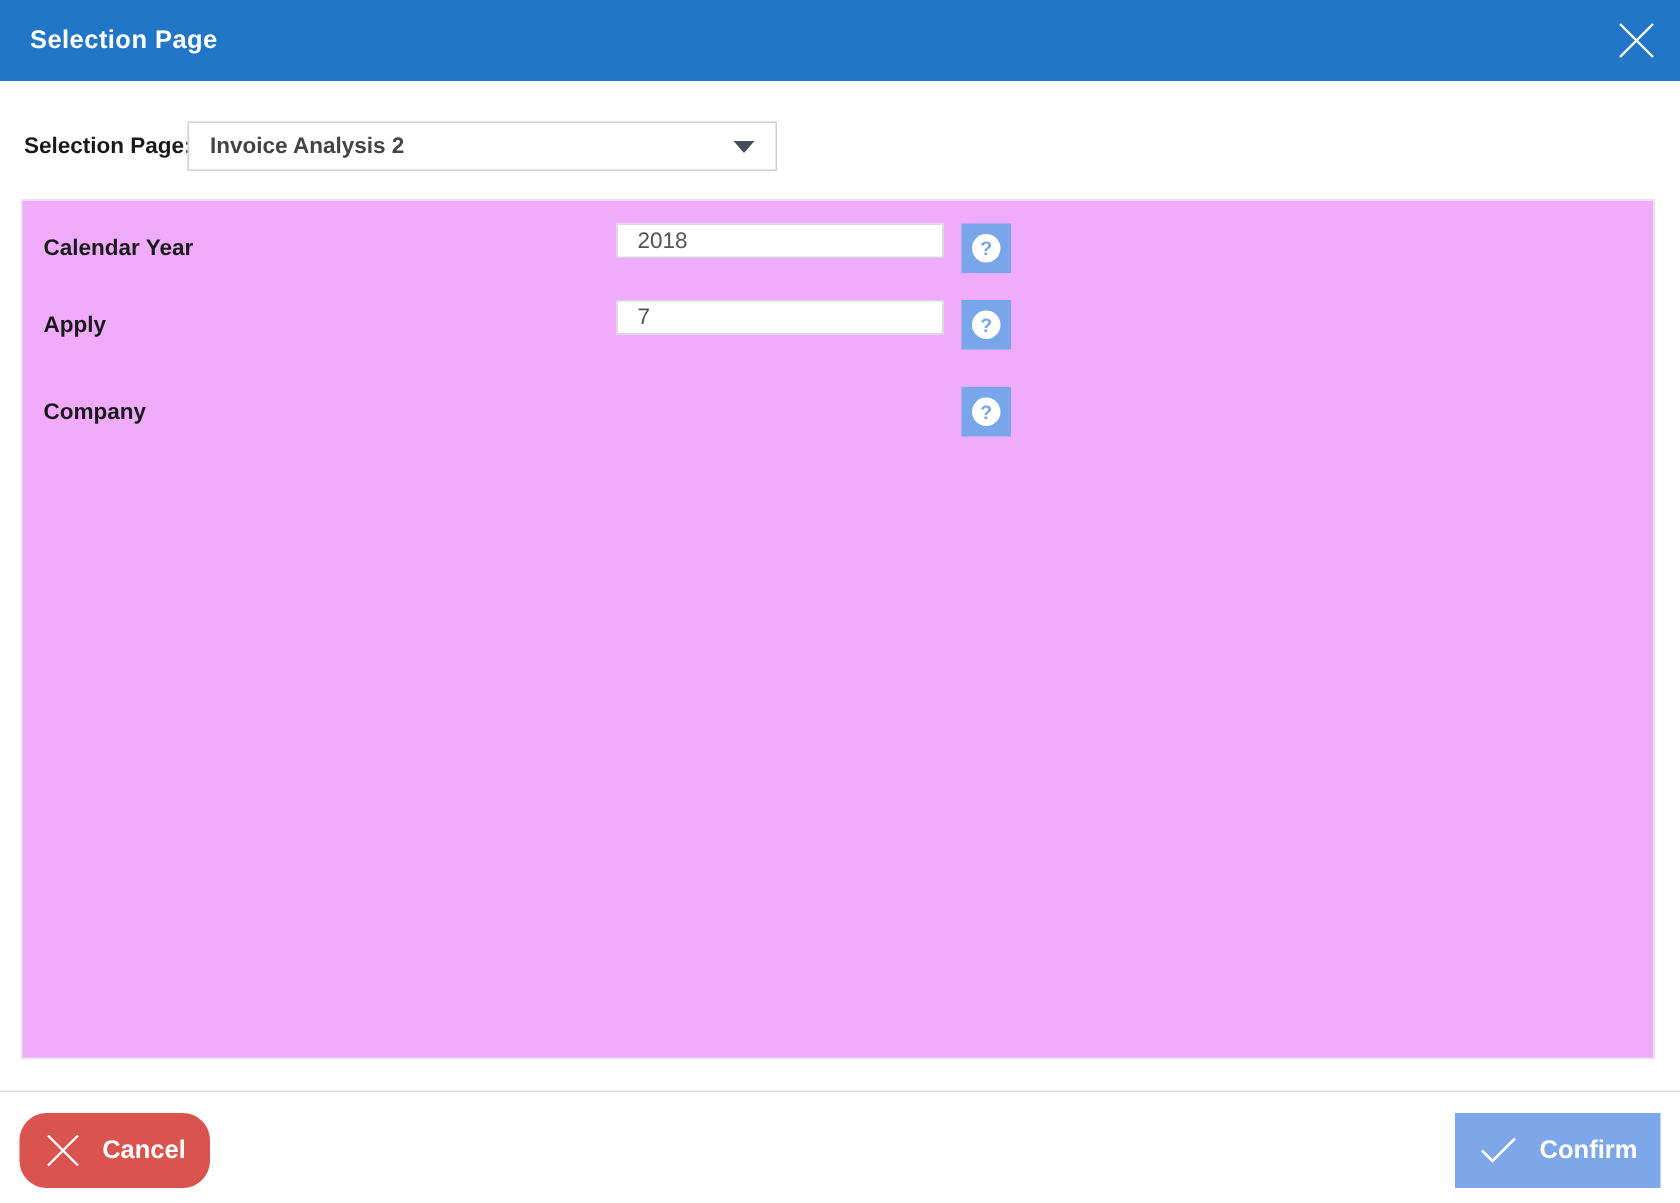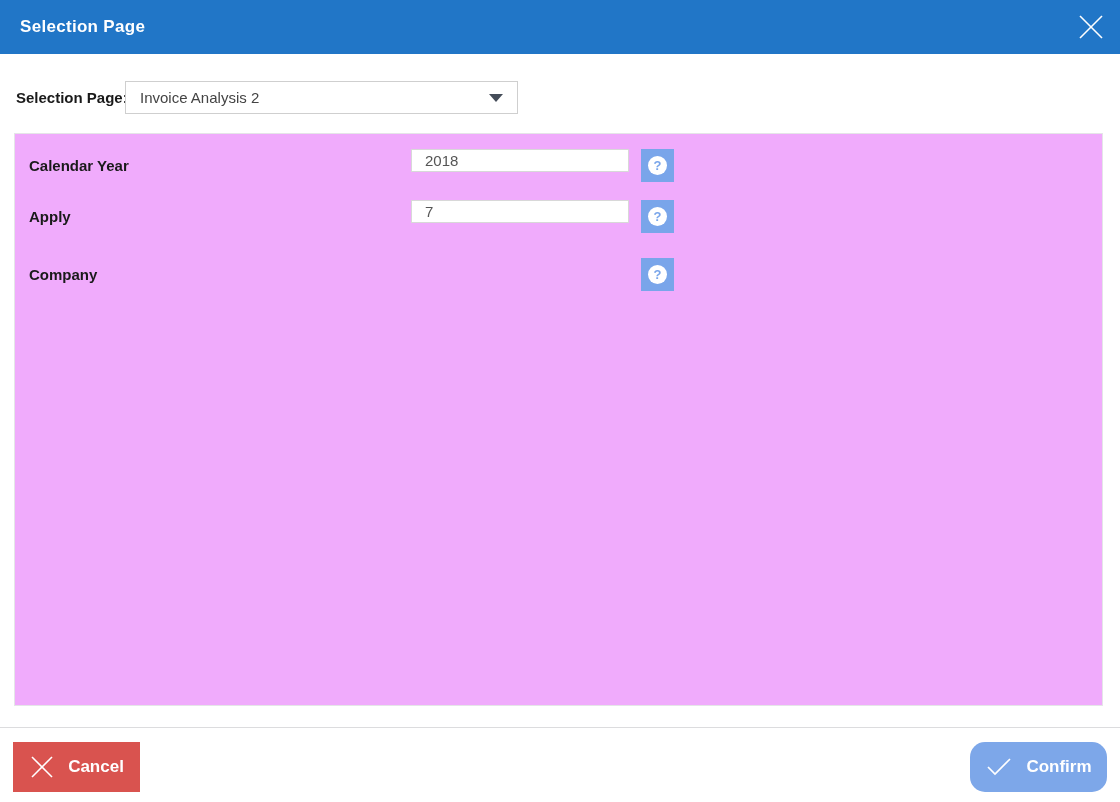--- a/index.html
+++ b/index.html
@@ -13,21 +13,21 @@
   .header-title { margin-left:20px; color:#ffffff; font-size:17px; font-weight:600;
                   letter-spacing:0.3px; }
   .close-btn { position:absolute; right:13px; top:11px; width:32px; height:32px;
                display:flex; align-items:center; justify-content:center; cursor:pointer; }
 
   
   .selector-label { position:absolute; left:16px; top:89px; font-size:15px;
                     font-weight:bold; color:#1a1a1a; }
   .dropdown { position:absolute; left:125px; top:81px; width:393px; height:33px;
               border:1px solid #cfcfcf; background:#ffffff; display:flex;
-              align-items:center; padding:0 14px; cursor:pointer; }
+              align-items:center; padding:0 14px; cursor:pointer;font-weight:bold; }
   .dropdown-value { font-size:15px; color:#444444; }
   .caret { margin-left:auto; width:0; height:0; border-left:7px solid transparent;
            border-right:7px solid transparent; border-top:8px solid #454d59; }
 
   
   .panel { position:absolute; left:14px; top:133px; width:1089px; height:573px;
            border:1px solid #e5e5e8; background:#f0abfc; }
   .field-row { position:absolute; left:0; width:100%; height:33px; }
   .field-row.r0 { top:15px; } .field-row.r1 { top:66px; } .field-row.r2 { top:124px; }
   .field-label { position:absolute; left:14px; top:0; line-height:33px; font-size:15px;
@@ -42,23 +42,23 @@
   .help-circle { width:19px; height:19px; border-radius:50%; background:#ffffff;
                  color:#79A5EA; font-size:13px; font-weight:bold; line-height:19px;
                  text-align:center; }
 
   
   .footer-divider { position:absolute; left:0; top:727px; width:1120px; height:1px;
                     background:#dcdcde; }
   .btn { position:absolute; top:742px; height:50px; display:flex; align-items:center;
          justify-content:center; gap:13px; font-size:17px; font-weight:bold;
          border:none; cursor:pointer; }
-  .btn-cancel { left:13px; width:127px; background:#D9534F; color:#ffffff; }
+  .btn-cancel { left:13px; width:127px; background:#D9534F; color:#ffffff;border-radius:18px; }
   .btn-apply { left:838px; width:112px; background:#F7F7F7; color:#AFC9F2; }
-  .btn-confirm { left:970px; width:137px; background:#7DA7E9; color:#ffffff;border-radius:15px; }
+  .btn-confirm { left:970px; width:137px; background:#7DA7E9; color:#ffffff; }
   .icon-svg { display:block; }
 </style>
 </head>
 <body>
 
 <div class="app">
 
   <div class="header">
     <div class="header-title">Selection Page</div>
     <div class="close-btn">

